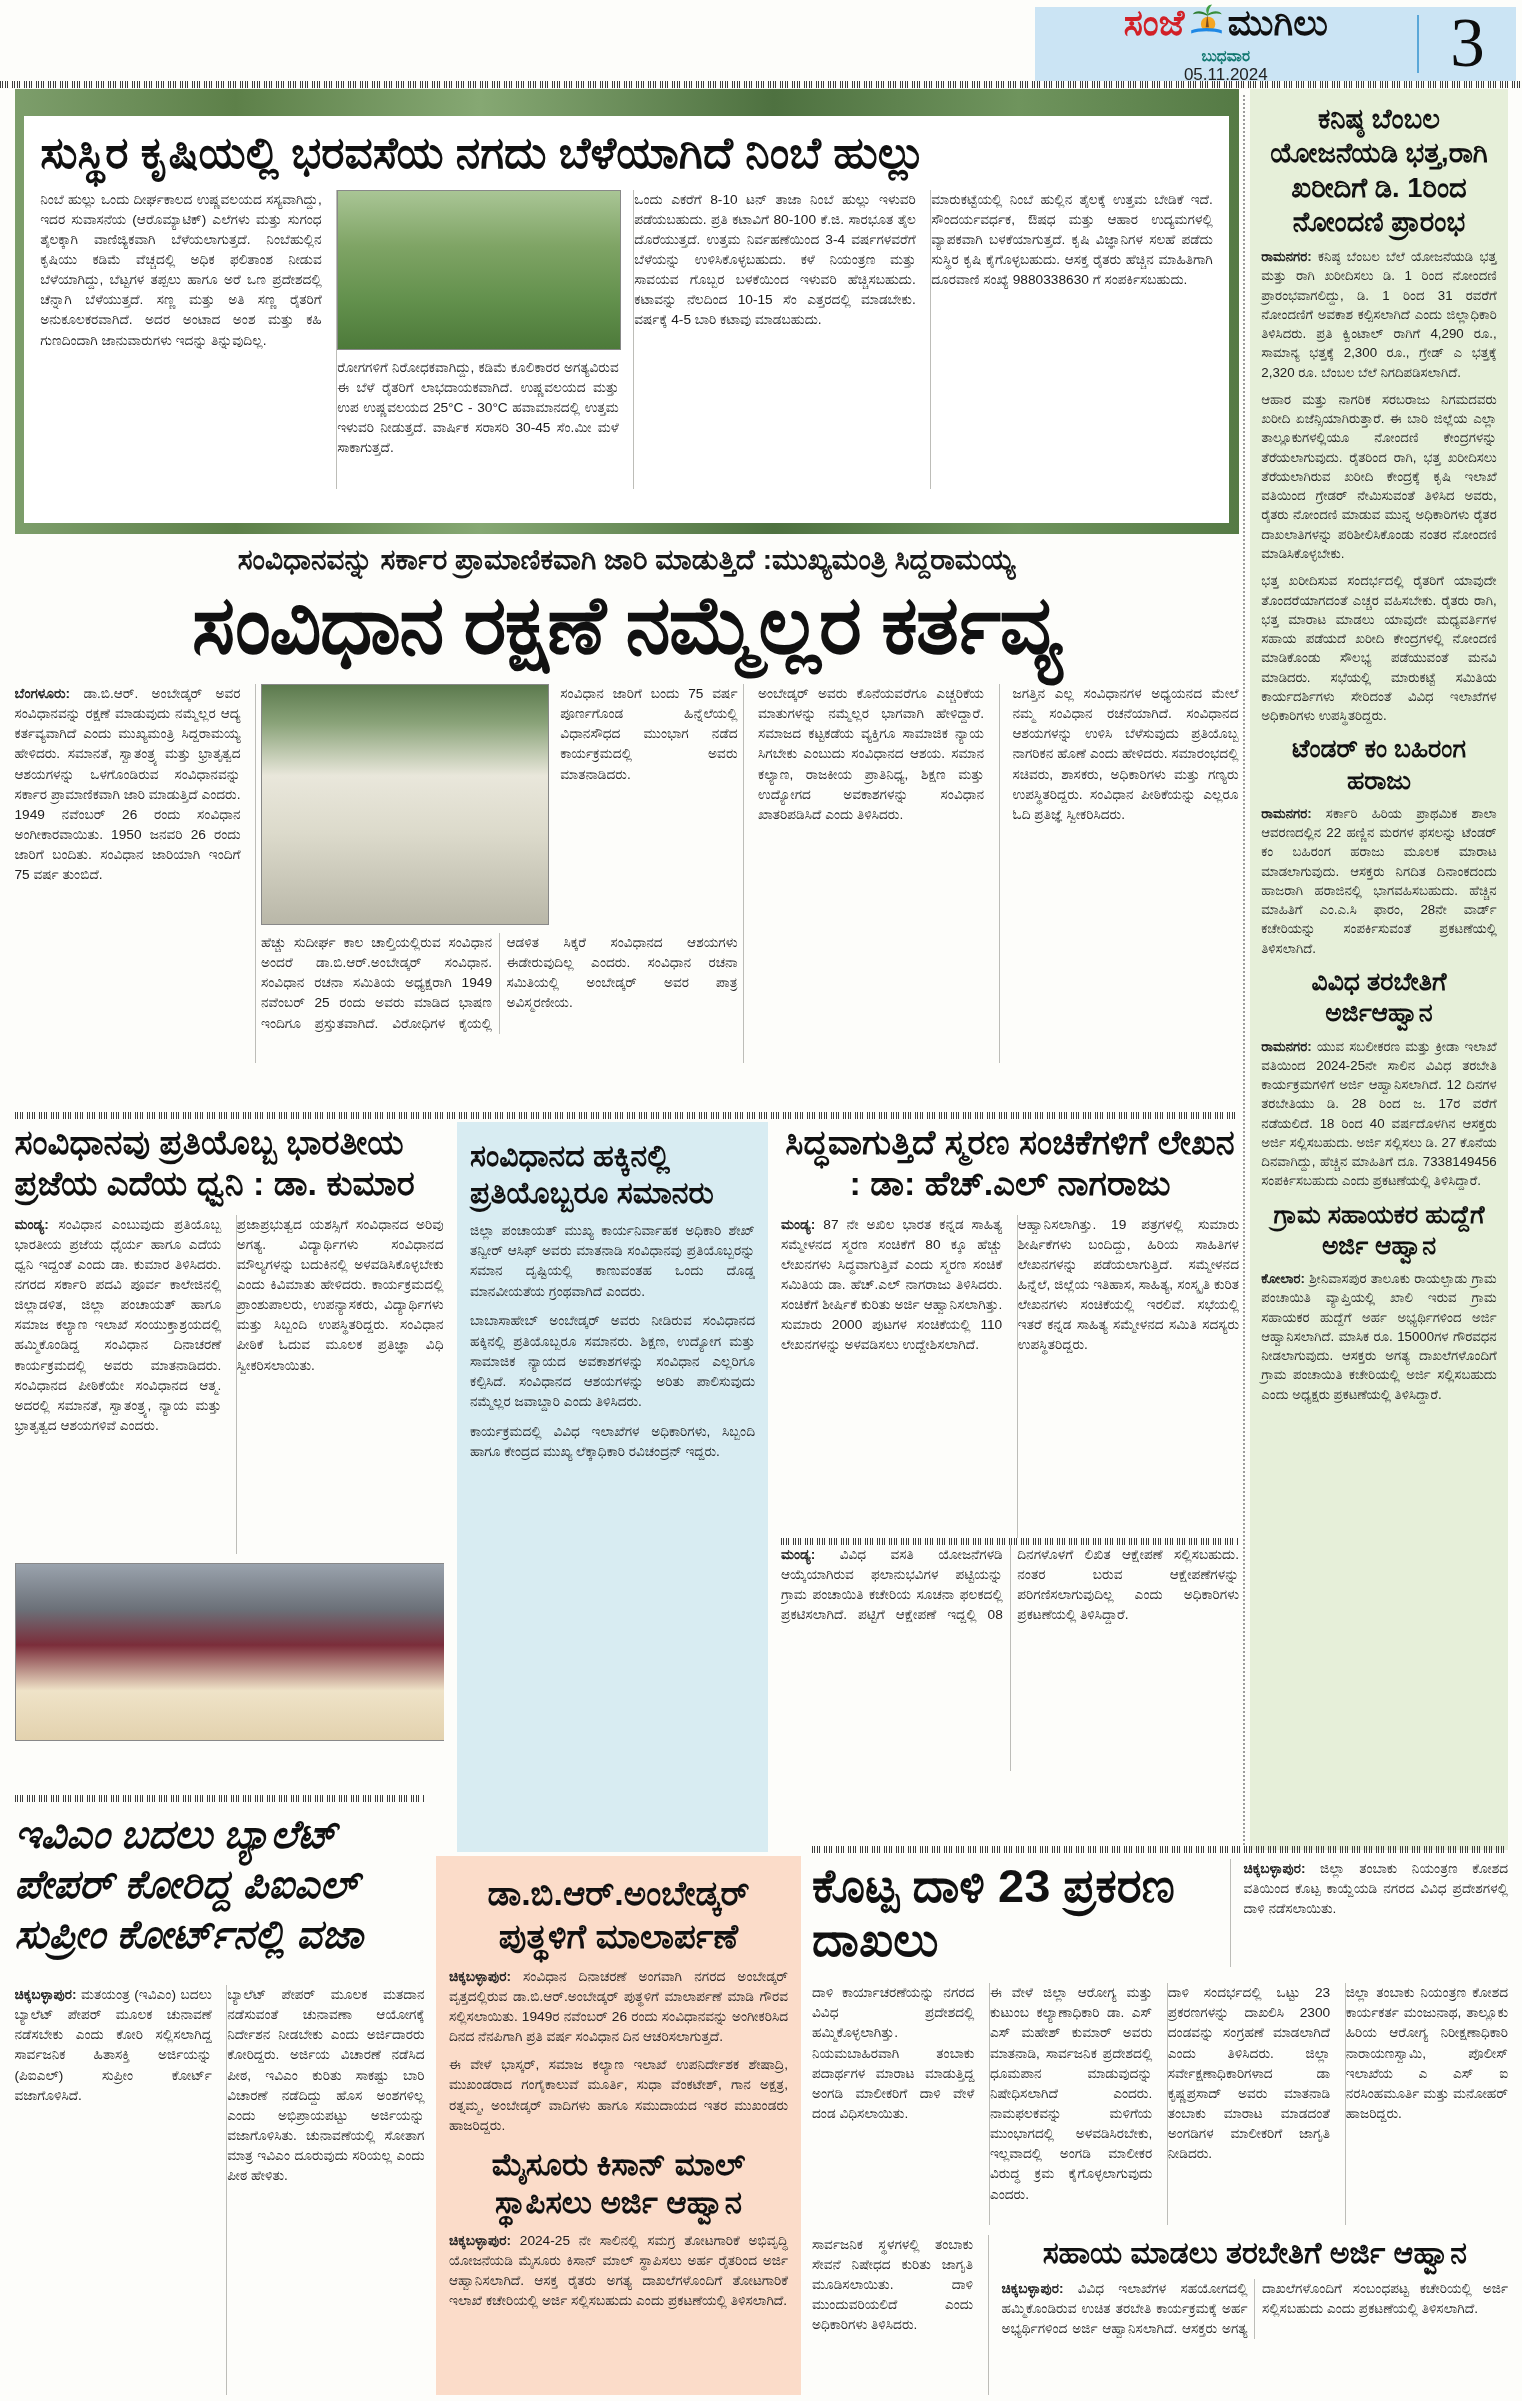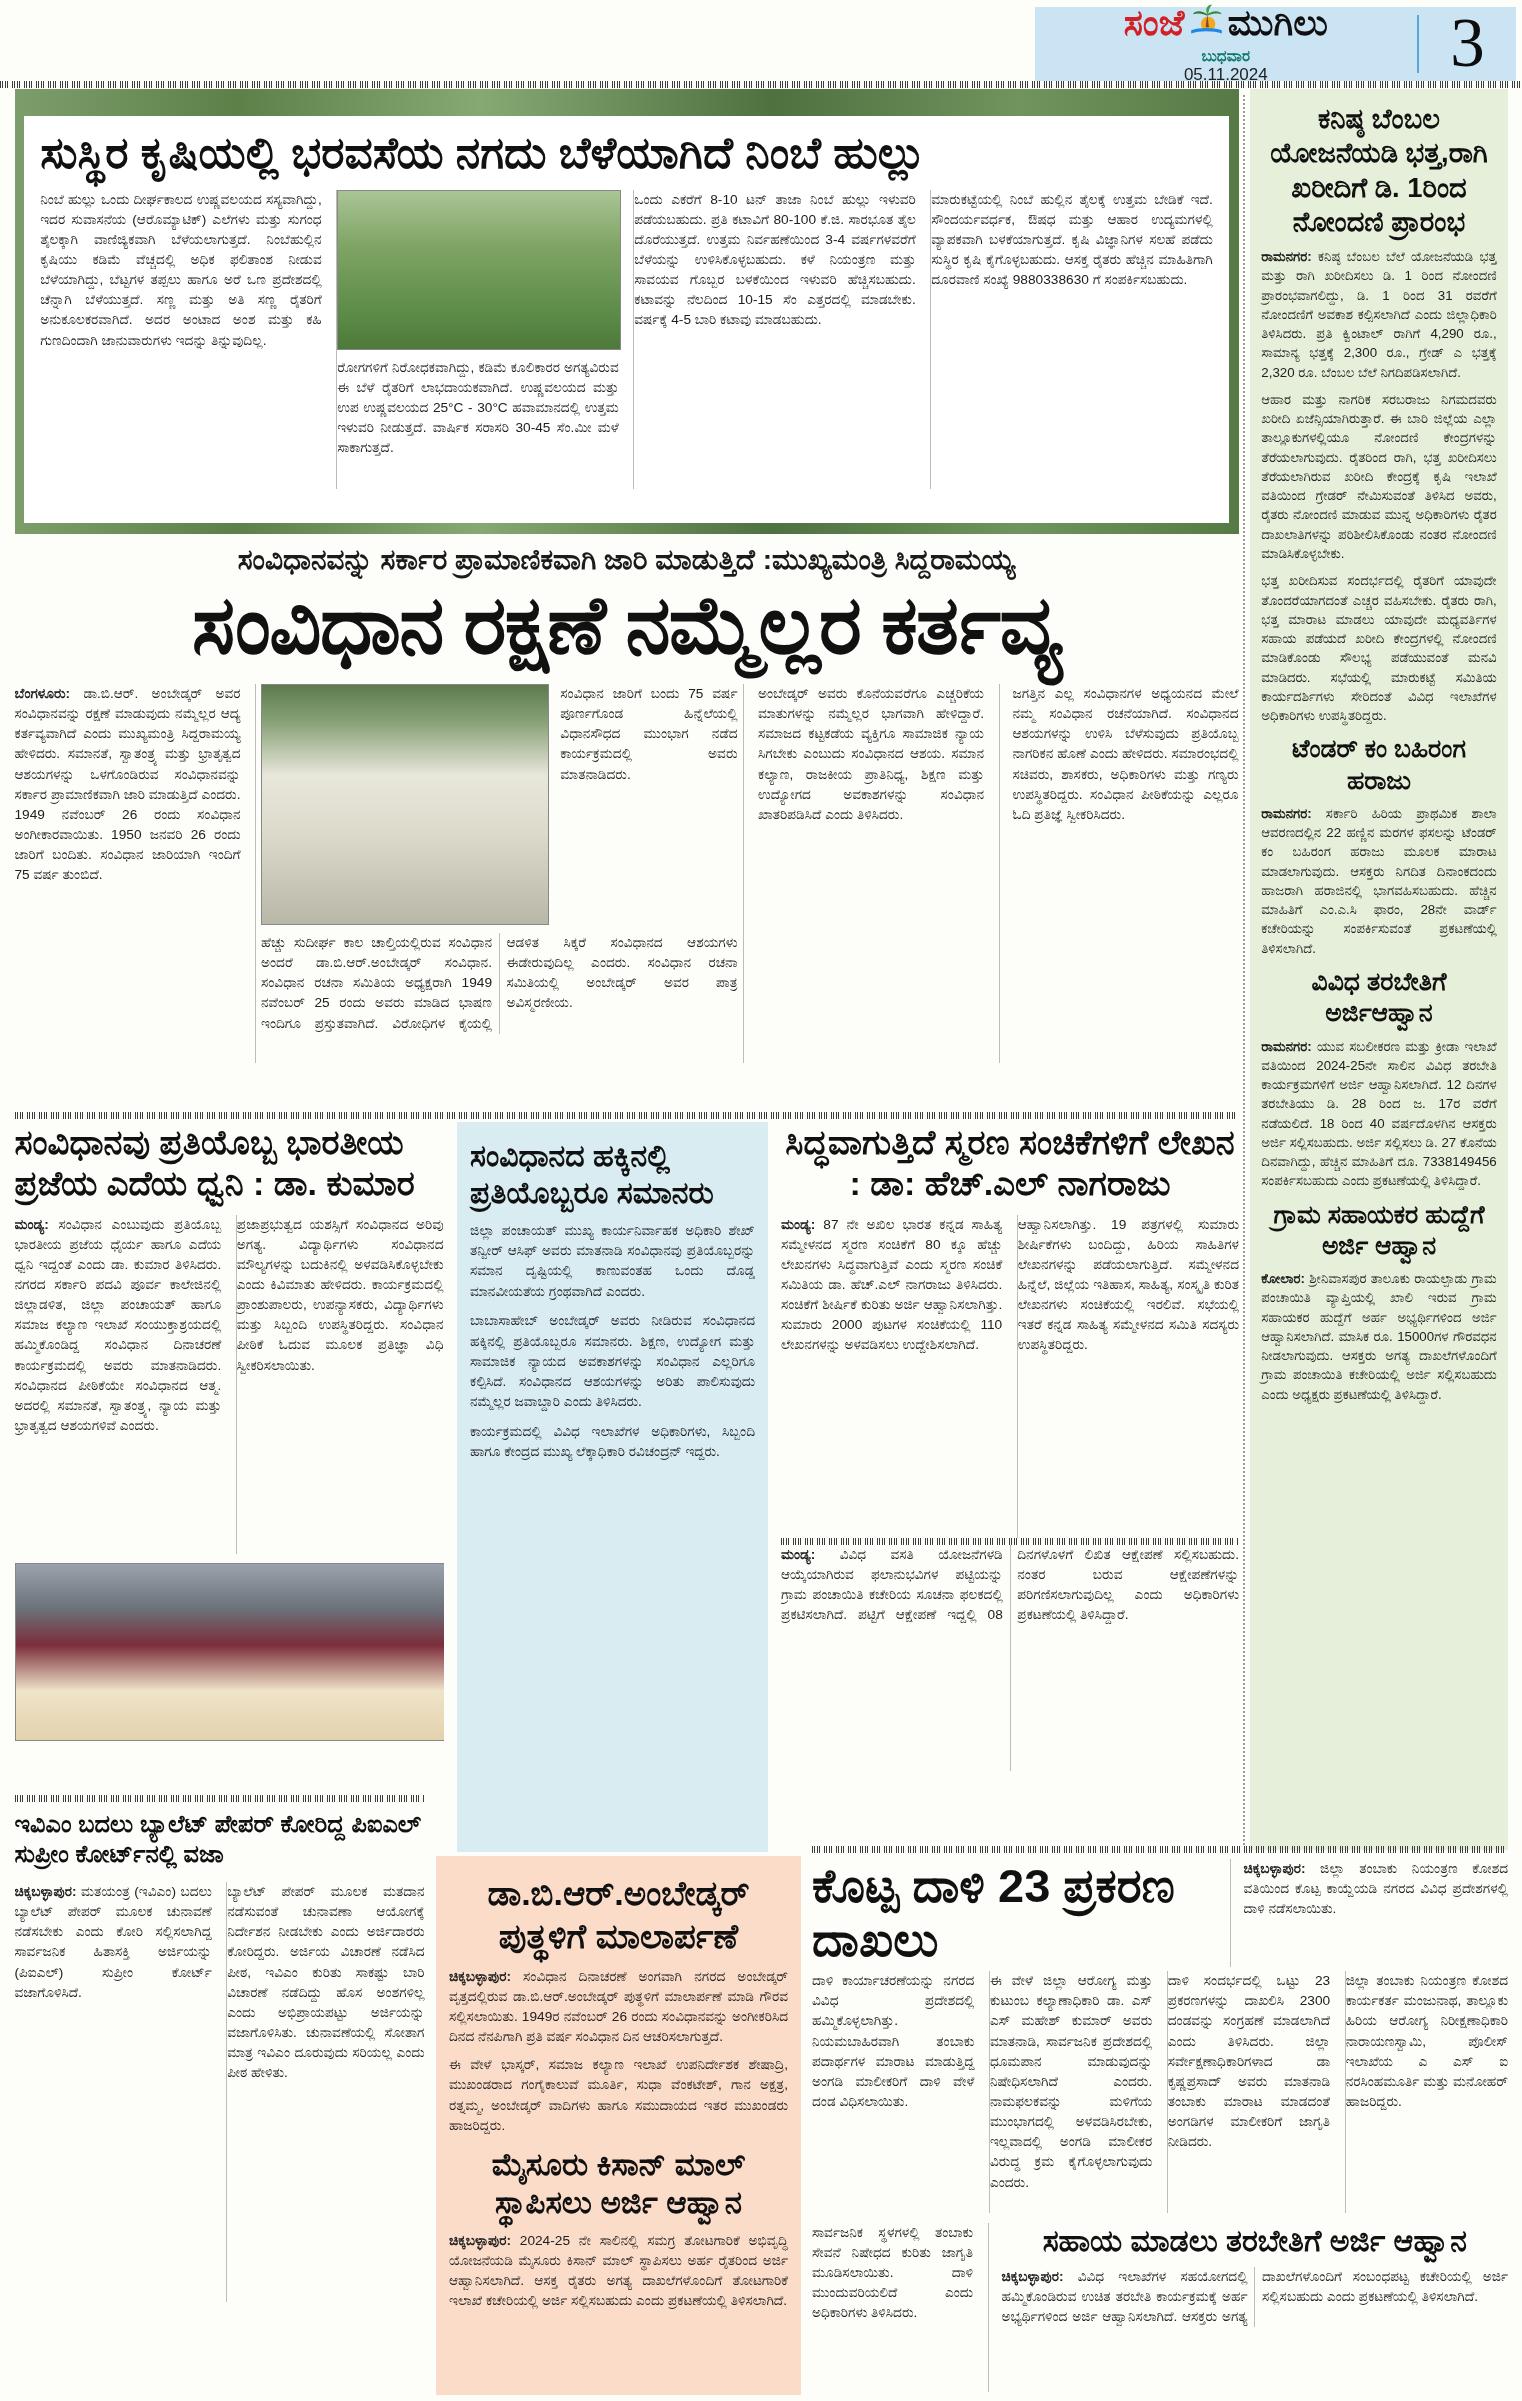--- a/index.html
+++ b/index.html
@@ -73,29 +73,29 @@
   #equal-block p{margin-bottom:9.7px;}
   #smarana-block{left:781px; top:1122px; width:458px; height:730px; overflow:hidden;}
   #smarana-block h2{font-size:34px; line-height:1.22; text-align:center; margin-bottom:9.7px;}
   .two-col{column-count:2; column-gap:14.5px; column-rule:0.8px solid #bdbdb8;}
   #smarana-cols{height:323px; overflow:hidden;}
   #bene-title{font-size:27.4px; line-height:1.25; text-align:center; margin:11.3px 0 8px 0;}
   #bene-cols{height:226px; overflow:hidden;}
   
   #evm-hatch{left:14.5px; top:1795px; width:410px;}
   #evm-block{left:14.5px; top:1809px; width:410px; height:586px; overflow:hidden;}
-  #evm-block h2{font-size:24px; line-height:1.25; margin-bottom:13px;}
+  #evm-block h2{font-size:40px; line-height:1.25; margin-bottom:26px;font-style:italic;}
   #evm-cols{height:420px; overflow:hidden;}
   #garland-block{left:436px; top:1856px; width:365px; height:539px; background:#fbdcc9; padding:16px 13px; overflow:hidden;}
   #garland-block h2{font-size:34px; line-height:1.25; text-align:center; margin-bottom:9.7px;}
   #garland-block p{margin-bottom:8px;}
   #kisan-title{font-size:31px; line-height:1.25; text-align:center; margin:9.7px 0 8px 0;}
   #cotpa-hatch{left:812px; top:1846px; width:696px;}
   #cotpa-block{left:812px; top:1859px; width:696px; height:536px; overflow:hidden;}
-  #cotpa-top{display:flex; gap:14.5px; margin-bottom:4px;}
+  #cotpa-top{display:flex; gap:14.5px; margin-bottom:16px;}
   #cotpa-top h1{flex:0 0 403px; font-size:47px; line-height:1.15;}
   #cotpa-intro{flex:1; min-width:0; border-left:0.8px solid #bdbdb8; padding-left:13px;}
   #cotpa-cols{height:242px; overflow:hidden;}
   .four-col > div{flex:1;}
   #cotpa-bottom{display:flex; gap:14.5px; margin-top:9.7px; height:169px; overflow:hidden;}
   #cotpa-c5{flex:0 0 161px; min-width:0;}
   #help-sub{flex:1; min-width:0; border-left:0.8px solid #bdbdb8; padding-left:13px;}
   #help-sub h3{font-size:30px; line-height:1.2; text-align:center; margin-bottom:8px;}
   
   #vr-main{left:1243px; top:94px; height:1751px;}

